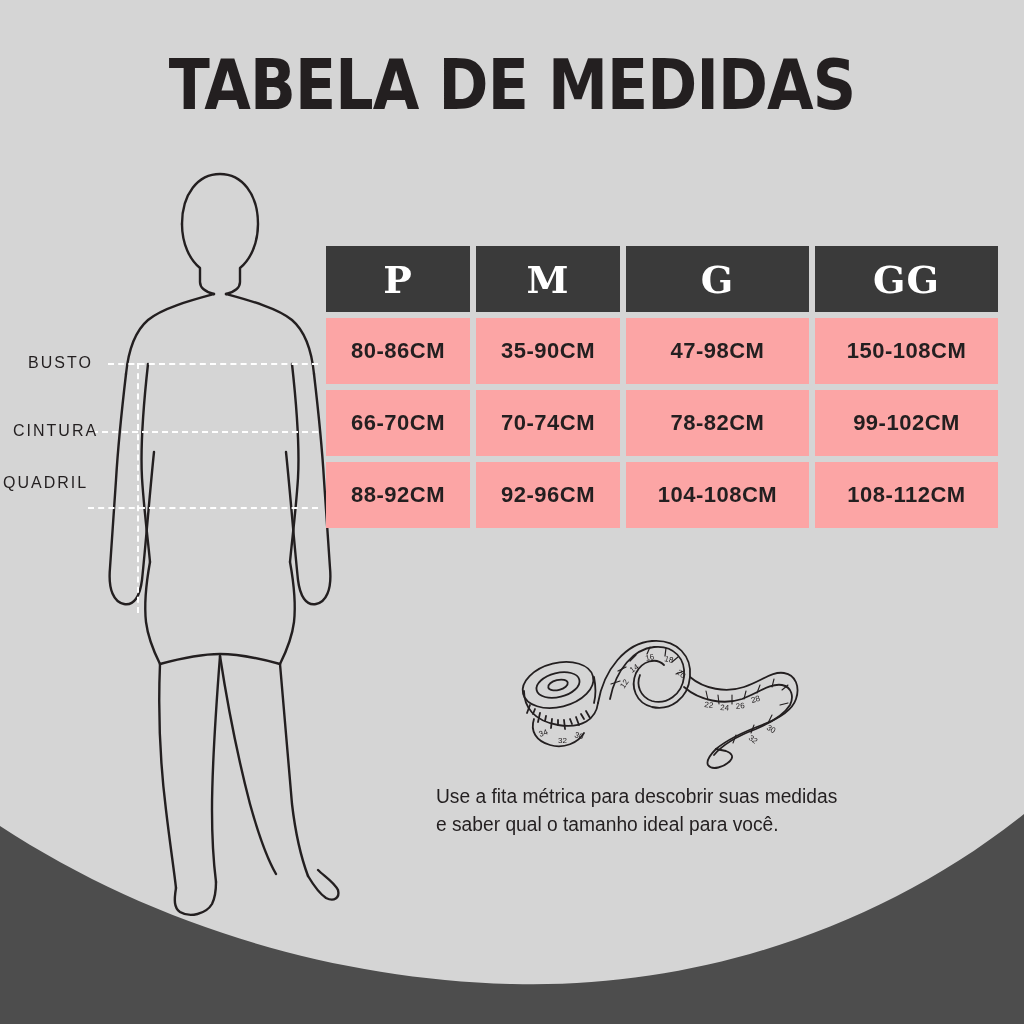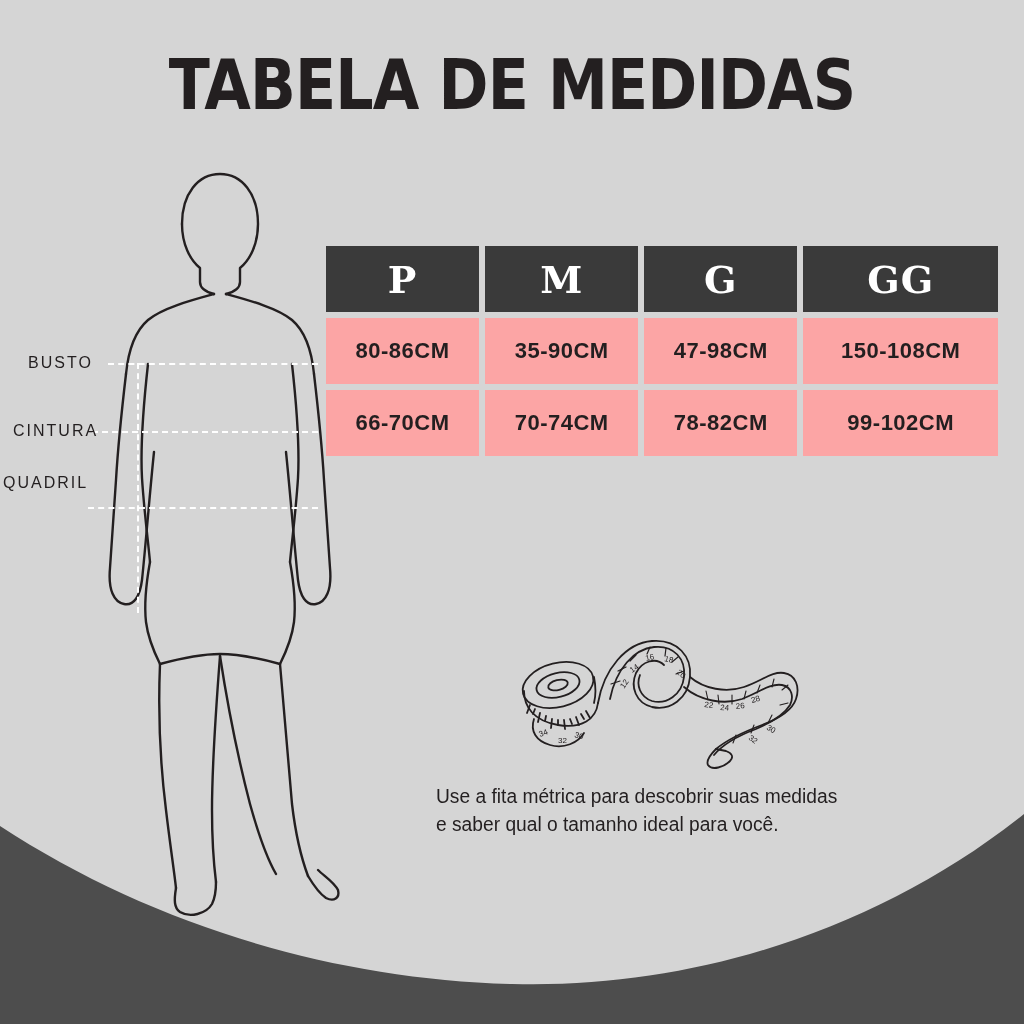--- a/index.html
+++ b/index.html
@@ -213,20 +213,26 @@
       <td>35-90CM</td>
       <td>47-98CM</td>
       <td>150-108CM</td>
     </tr>
     <tr>
       <td>66-70CM</td>
       <td>70-74CM</td>
       <td>78-82CM</td>
       <td>99-102CM</td>
     </tr>
+    <tr>
+      <td>88-92CM</td>
+      <td>92-96CM</td>
+      <td>104-108CM</td>
+      <td>108-112CM</td>
+    </tr>
   </tbody>
 </table>
 
 <svg id="tape-illustration" viewBox="0 0 330 165" preserveAspectRatio="xMidYMid meet">
   <g fill="none" stroke="#231f20" stroke-width="1.8" stroke-linejoin="round" stroke-linecap="round">
 
     <ellipse cx="58" cy="70" rx="36" ry="22" transform="rotate(-14 58 70)"></ellipse>
     <ellipse cx="58" cy="70" rx="22" ry="12" transform="rotate(-14 58 70)"></ellipse>
     <ellipse cx="58" cy="70" rx="10" ry="5" transform="rotate(-14 58 70)"></ellipse>
     <path d="M24,76 C24,92 34,106 58,110 C82,114 96,104 98,88"></path>

